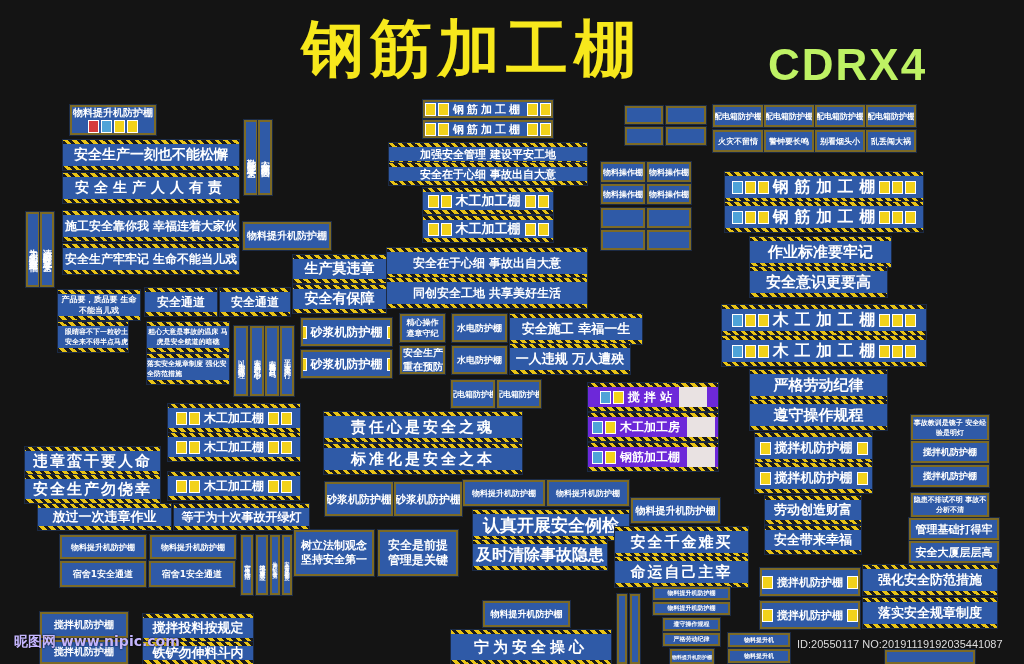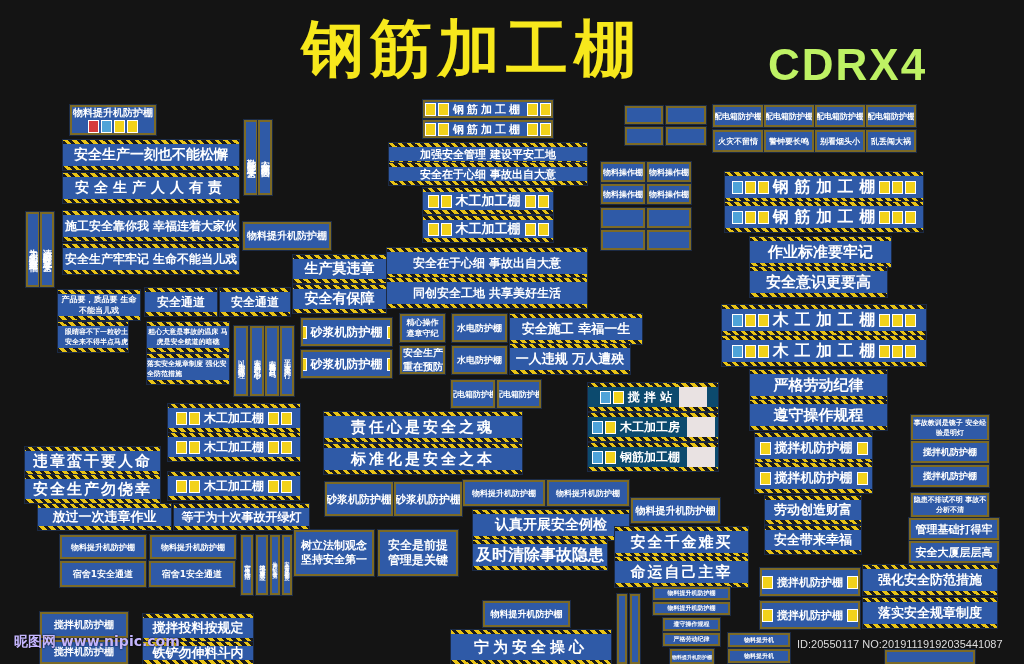--- a/index.html
+++ b/index.html
@@ -6,21 +6,21 @@
 html,body{width:1024px;height:664px;overflow:hidden;background:#141414}
 body{position:relative;font-family:"DejaVu Sans",sans-serif}
 .title{position:absolute;left:302px;top:14px;color:#f7e81c;font-size:62px;font-weight:bold;letter-spacing:6px;line-height:70px}
 .sub{position:absolute;left:768px;top:40px;color:#bef264;font-size:44px;font-weight:bold;font-family:"Liberation Sans",sans-serif;letter-spacing:2px}
 .s{position:absolute;background:#2f5aa7;color:#fff;display:flex;align-items:center;justify-content:center;font-weight:bold;white-space:nowrap;overflow:hidden;
  border-top:4px solid transparent;border-bottom:4px solid transparent;
  border-image:repeating-linear-gradient(45deg,#e8c316 0 3px,#1a1a1a 3px 6px) 4;
  box-shadow:0 0 0 1px #1b2a45}
 .s.plain{border:2px solid #7c6a26;border-image:none}
 .s.v{writing-mode:vertical-rl;font-size:9px;letter-spacing:2px;border:2px solid #7c6a26;border-image:none}
-.s.purple{background:#0c4a6e}
+.s.purple{background:#6d28d9}
 .ic{display:inline-block;width:11px;height:13px;background:#f2d21b;margin:0 1px;border:1px solid #fff;flex:none}
 .ic.b{background:#4fa3d8}
 .ic.r{background:#d63b3b}
 .pic{display:inline-block;width:28px;height:20px;background:#e9e2e2;margin-left:4px;flex:none}
 .txt{padding:0 3px}
 .wm{position:absolute;left:14px;top:633px;color:#c4b5fd;font-size:14px;font-weight:bold;text-shadow:0 0 2px #000}
 .id{position:absolute;left:797px;top:638px;color:#ddd;font-size:11px;font-family:"Liberation Sans",sans-serif}
 .small{font-size:8px}
 </style>
 </head>
@@ -222,21 +222,21 @@
 <div class="s" style="left:25px;top:475px;width:135px;height:28px;font-size:15px;letter-spacing:2px">安全生产勿侥幸</div>
 <div class="s" style="left:38px;top:504px;width:133px;height:26px;font-size:13px">放过一次违章作业</div>
 <div class="s" style="left:174px;top:504px;width:135px;height:26px;font-size:12px">等于为十次事故开绿灯</div>
 
 <div class="s plain" style="left:325px;top:482px;width:68px;height:34px;font-size:11px">砂浆机防护棚</div>
 <div class="s plain" style="left:394px;top:482px;width:68px;height:34px;font-size:11px">砂浆机防护棚</div>
 <div class="s plain small" style="left:463px;top:480px;width:82px;height:26px">物料提升机防护棚</div>
 <div class="s plain small" style="left:547px;top:480px;width:82px;height:26px">物料提升机防护棚</div>
 <div class="s plain" style="left:631px;top:498px;width:89px;height:25px;font-size:10px">物料提升机防护棚</div>
 
-<div class="s" style="left:473px;top:510px;width:156px;height:30px;font-size:14px">认真开展安全例检</div>
+<div class="s" style="left:473px;top:510px;width:156px;height:30px;font-size:17px">认真开展安全例检</div>
 <div class="s" style="left:473px;top:540px;width:134px;height:30px;font-size:16px">及时清除事故隐患</div>
 <div class="s" style="left:615px;top:527px;width:133px;height:30px;font-size:15px;letter-spacing:2px">安全千金难买</div>
 <div class="s" style="left:615px;top:557px;width:133px;height:30px;font-size:15px;letter-spacing:2px">命运自己主宰</div>
 
 <div class="s" style="left:755px;top:433px;width:117px;height:30px;font-size:13px">
     <i class="ic"></i>
     <span class="txt">搅拌机防护棚</span>
     <i class="ic"></i>
   </div>
 <div class="s" style="left:755px;top:463px;width:117px;height:30px;font-size:13px">

